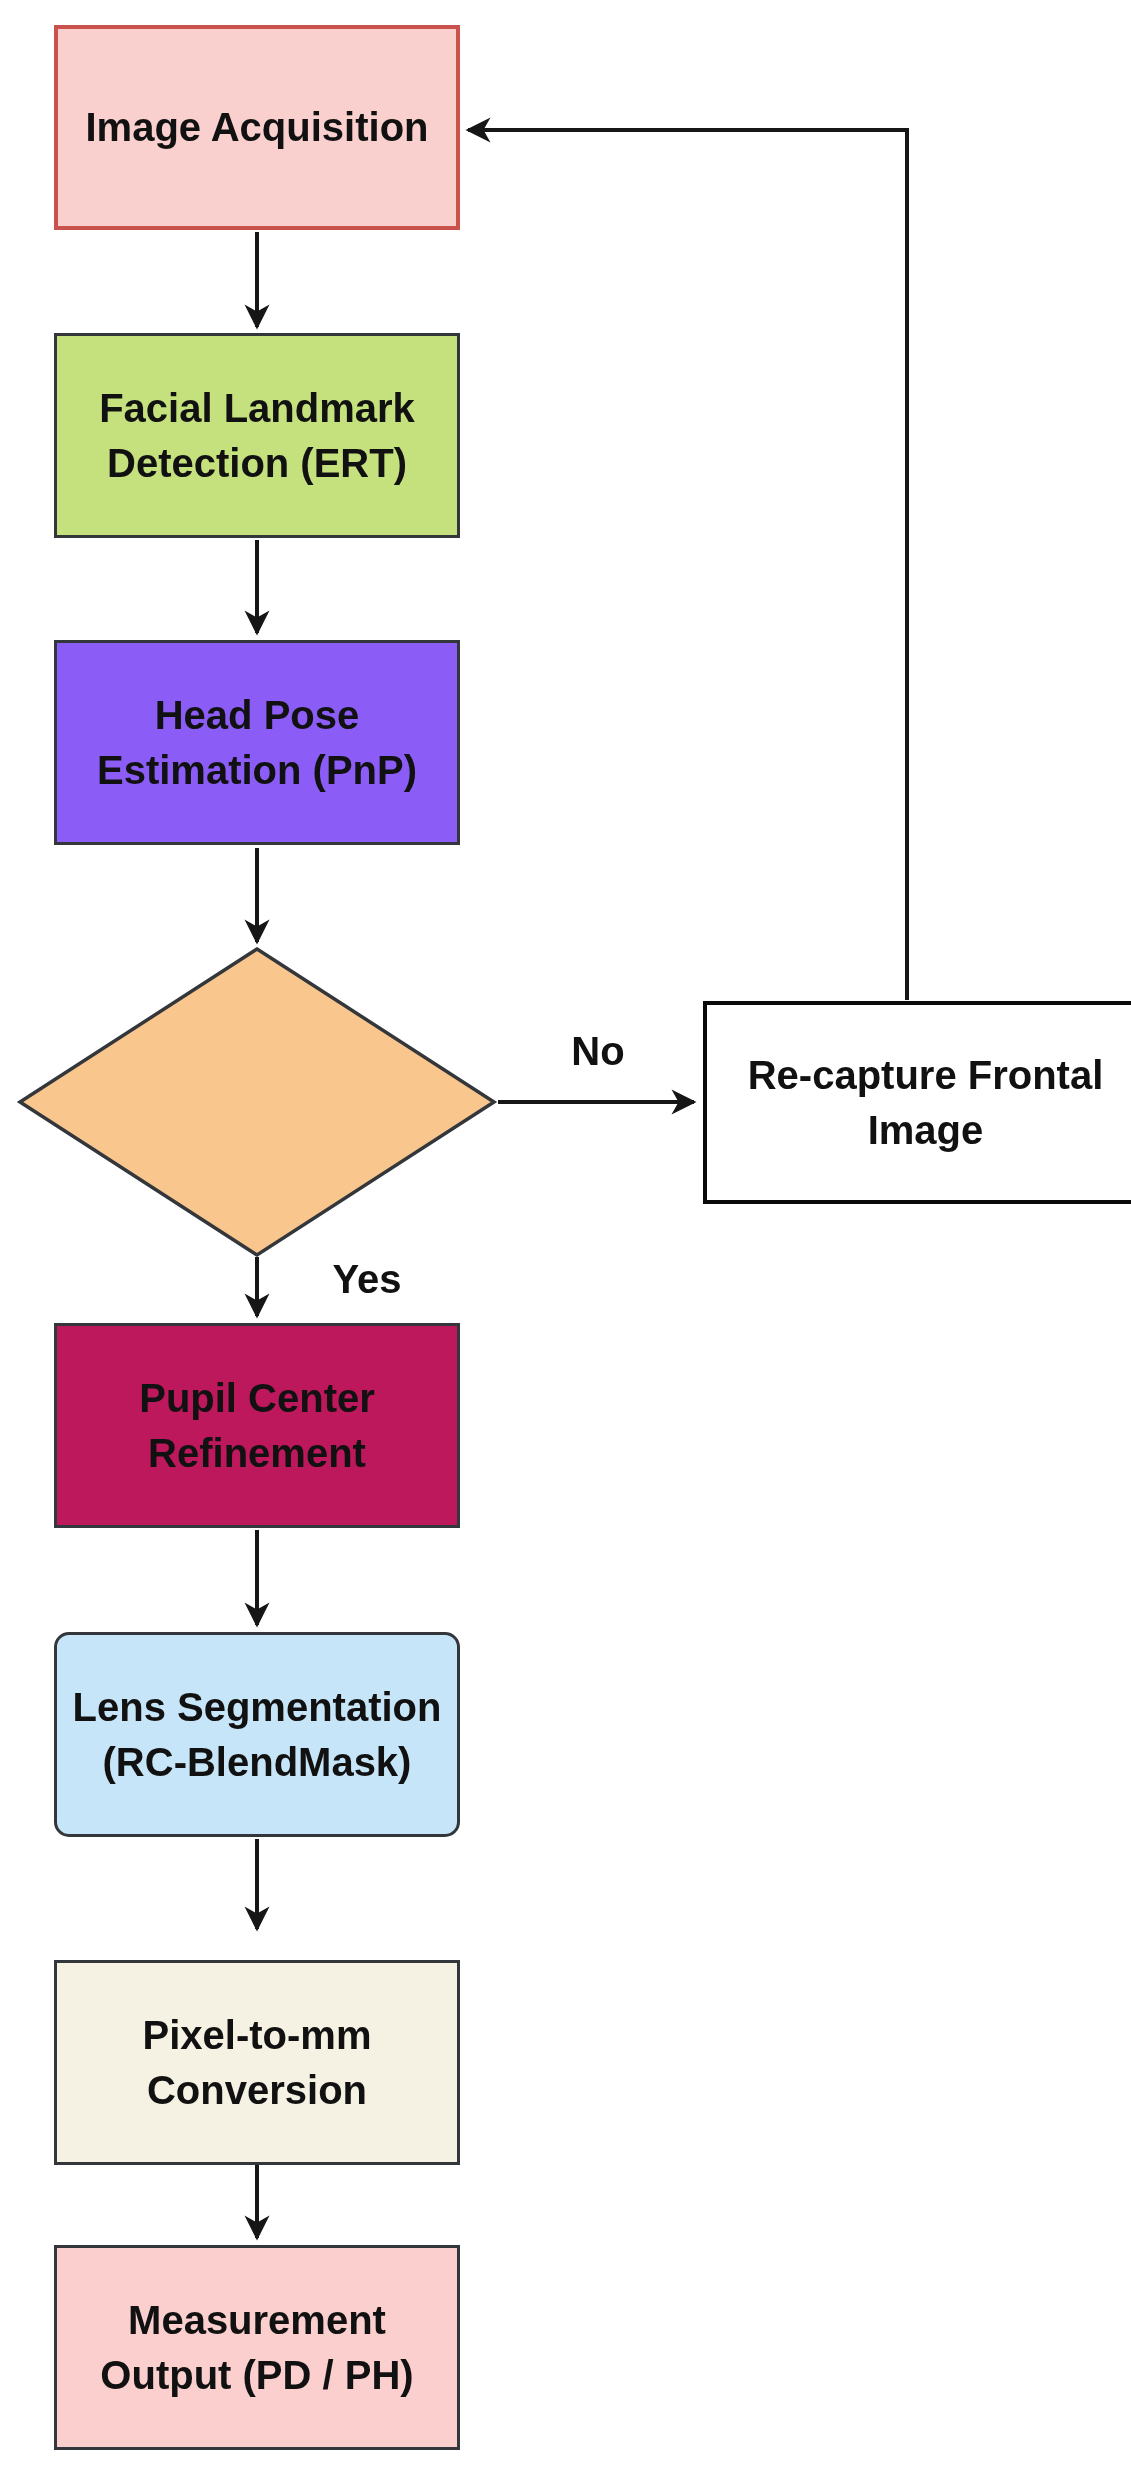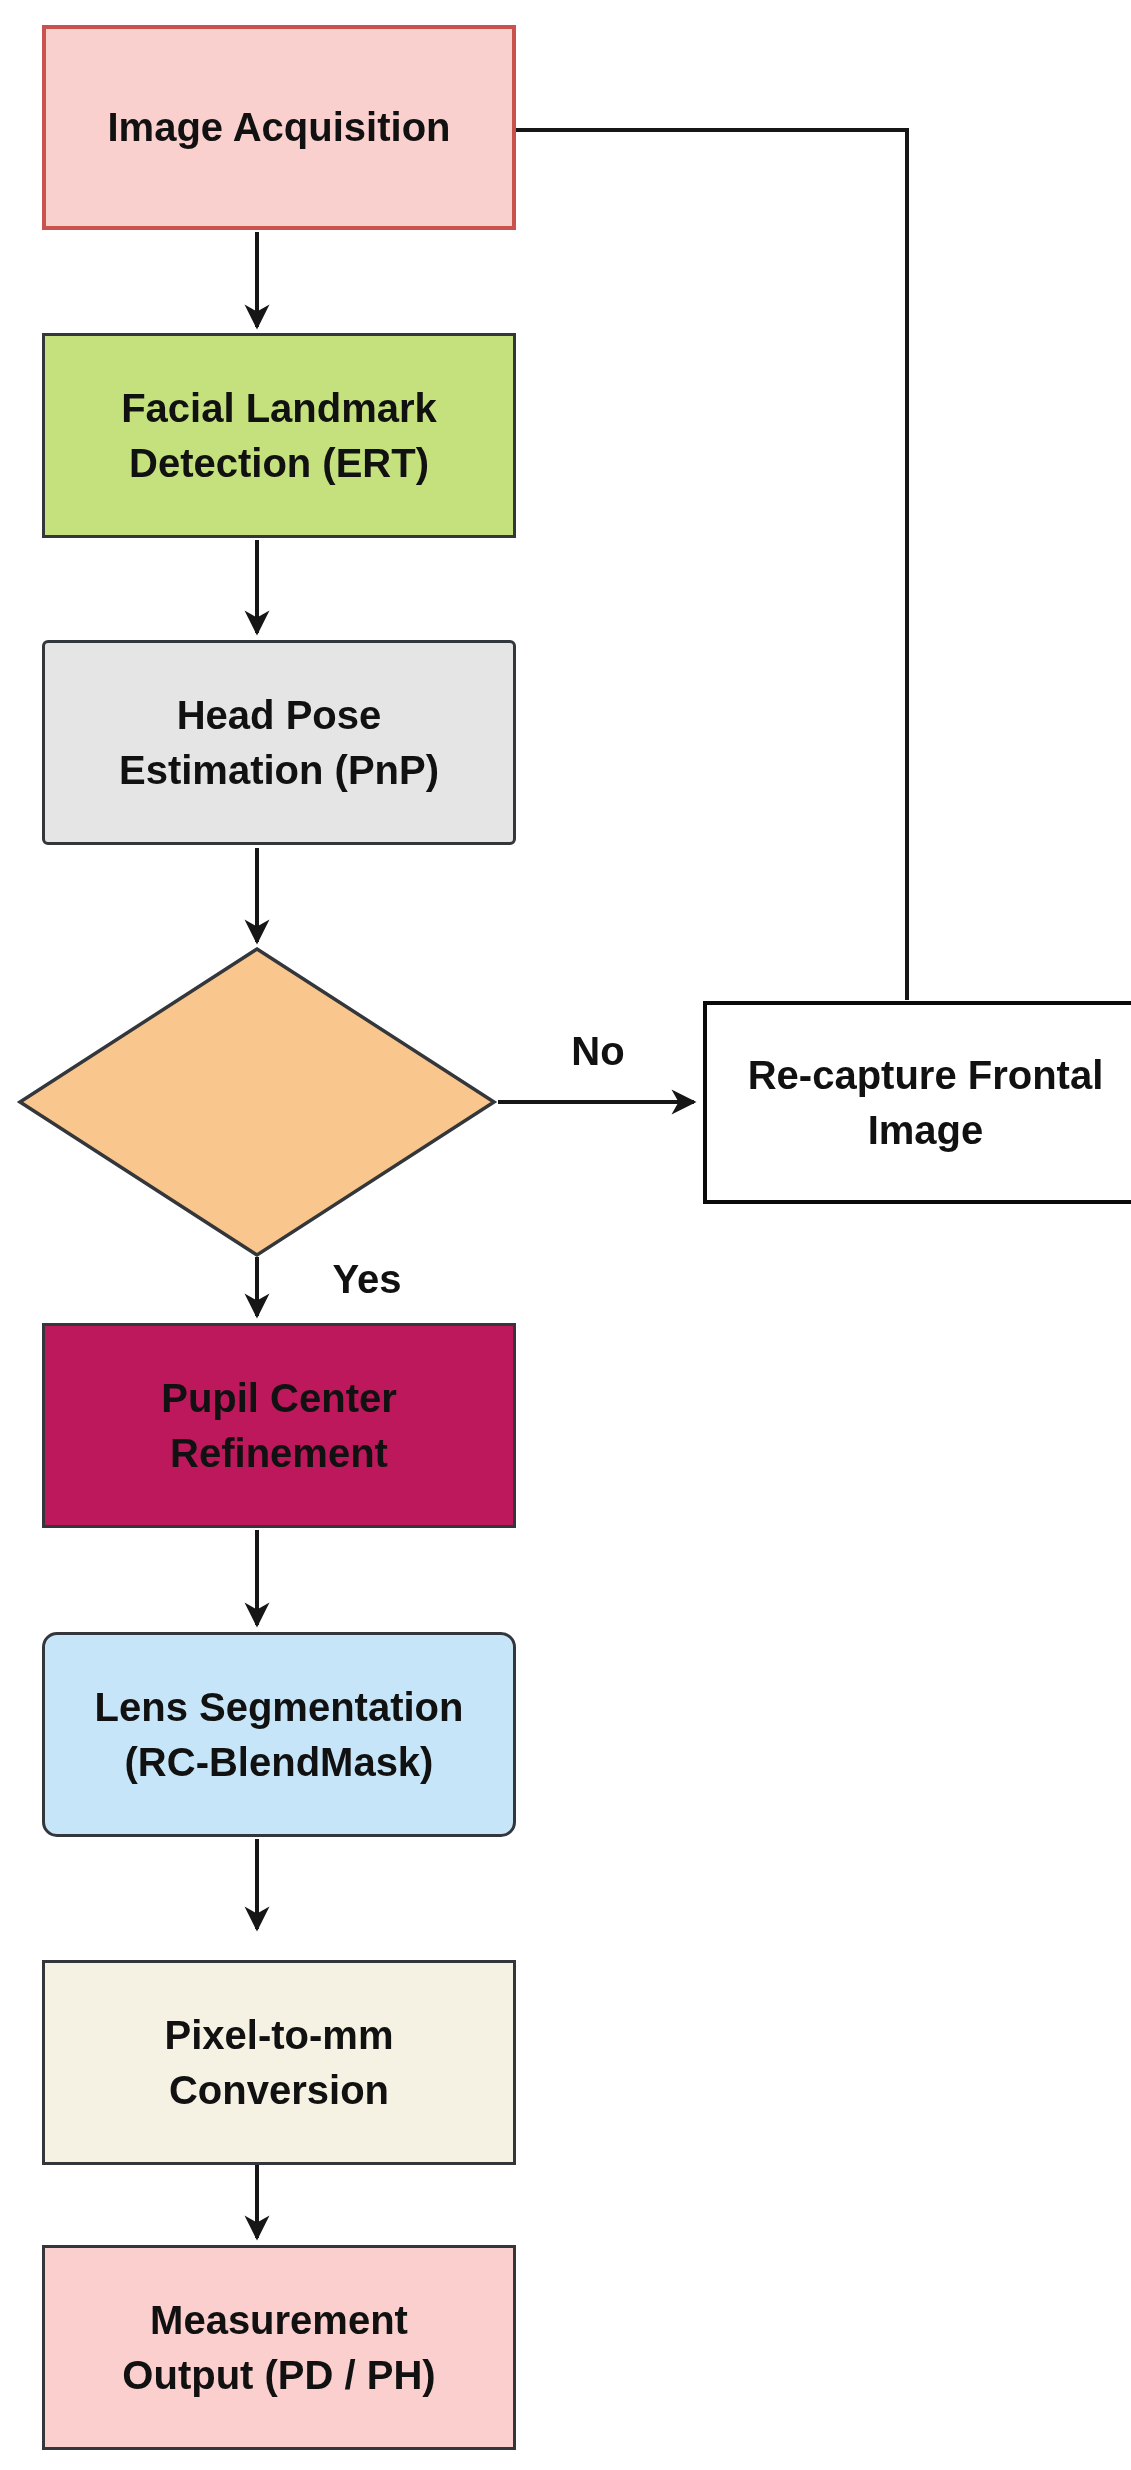--- a/index.html
+++ b/index.html
@@ -32,22 +32,22 @@
     z-index: 2;
   }
   .node .label, .edge-label, #pose-check-label {
     font-weight: bold;
     font-size: 40px;
     line-height: 55px;
     white-space: pre-line;
     text-align: center;
   }
   .rect {
-    left: 42px;
-    width: 474px;
+    left: 54px;
+    width: 406px;
     height: 205px;
     border: 3px solid #33373B;
   }
   .n1 { top: 25px; border-width: 4px; }
   .n2 { top: 333px; }
   .n3 { top: 640px; }
   .n5 { top: 1323px; }
   .n6 { top: 1632px; border-radius: 15px; }
   .n7 { top: 1936px; margin-top: 24px; }
   .n8 { top: 2245px; }
@@ -102,21 +102,21 @@
 
   <div class="node rect n1" style="background-color: rgb(249, 208, 206); border-color: rgb(201, 83, 76);">
     <span class="label">Image Acquisition</span>
   </div>
 
   <div class="node rect n2" style="background-color: rgb(196, 225, 125); border-color: rgb(51, 55, 59);">
     <span class="label">Facial Landmark
 Detection (ERT)</span>
   </div>
 
-  <div class="node rect n3" style="background-color: #e5e5e5; border-color: rgb(51, 55, 59); border-radius: 6px;">
+  <div class="node rect n3" style="background-color: #8b5cf6; border-color: rgb(51, 55, 59);">
     <span class="label">Head Pose
 Estimation (PnP)</span>
   </div>
 
 
   <div class="node rect recapture" style="background-color: rgb(255, 255, 255); border-color: rgb(10, 10, 10);">
     <span class="label">Re-capture Frontal
 Image</span>
   </div>
 

